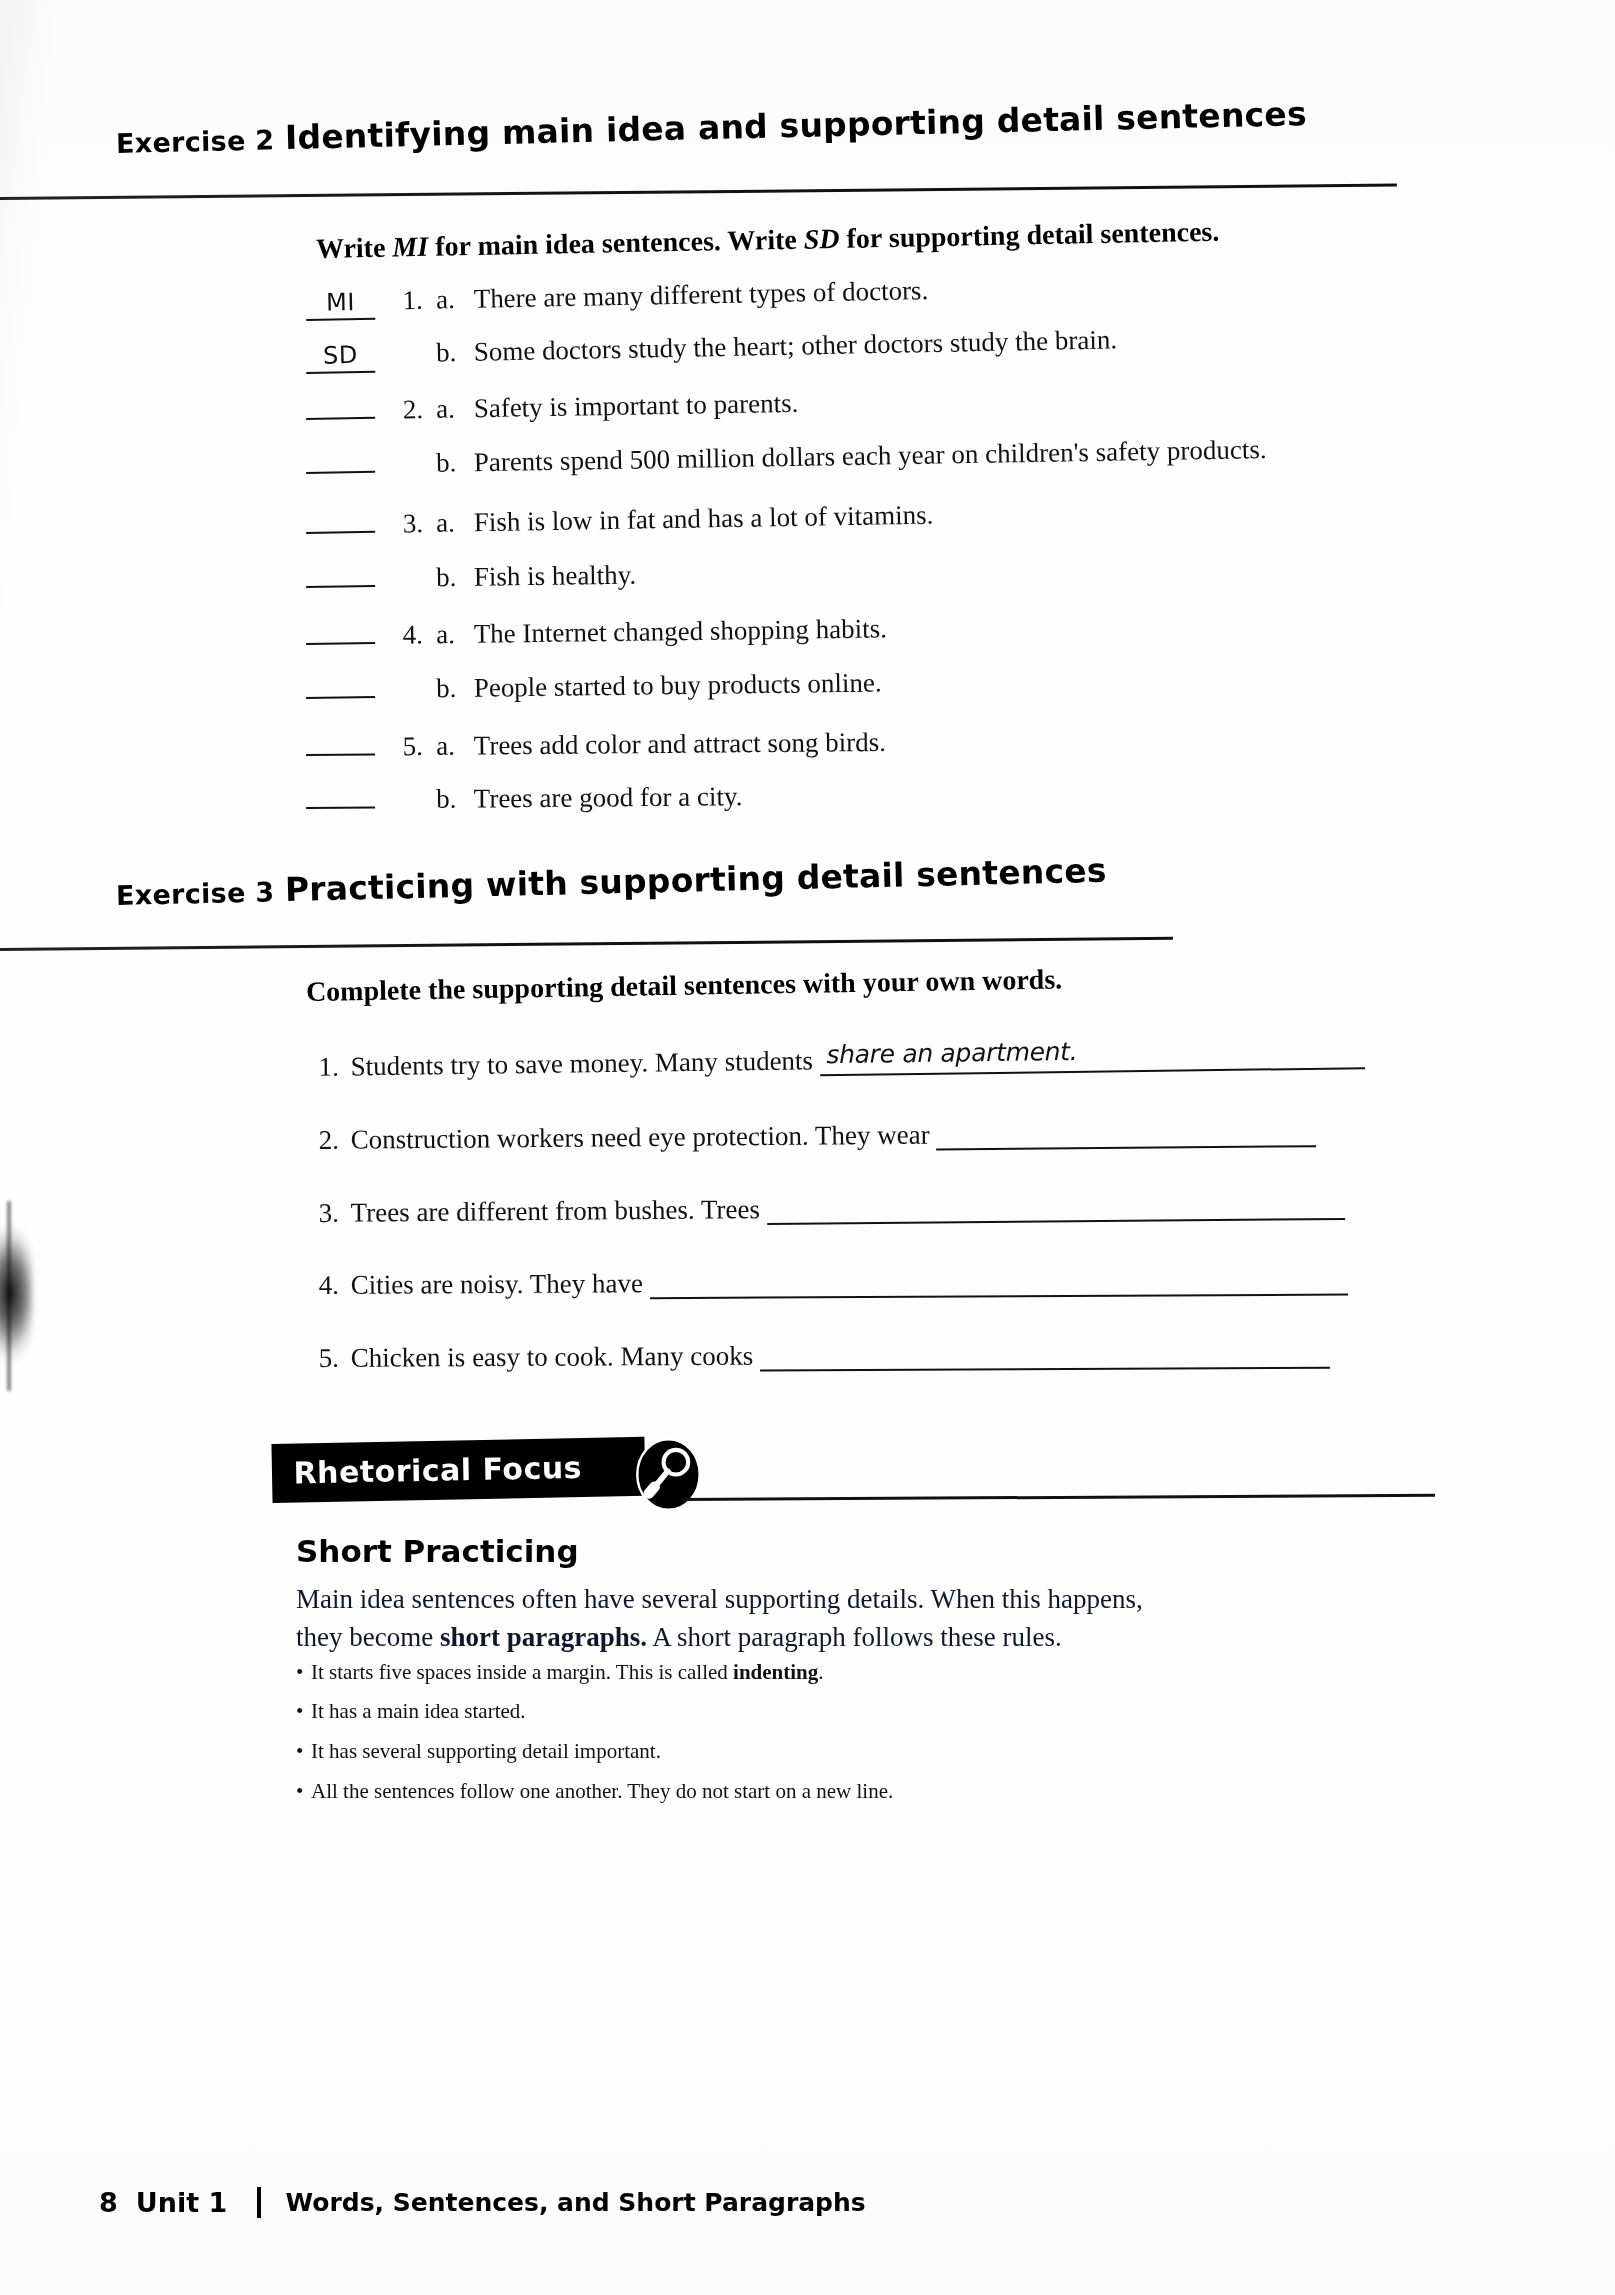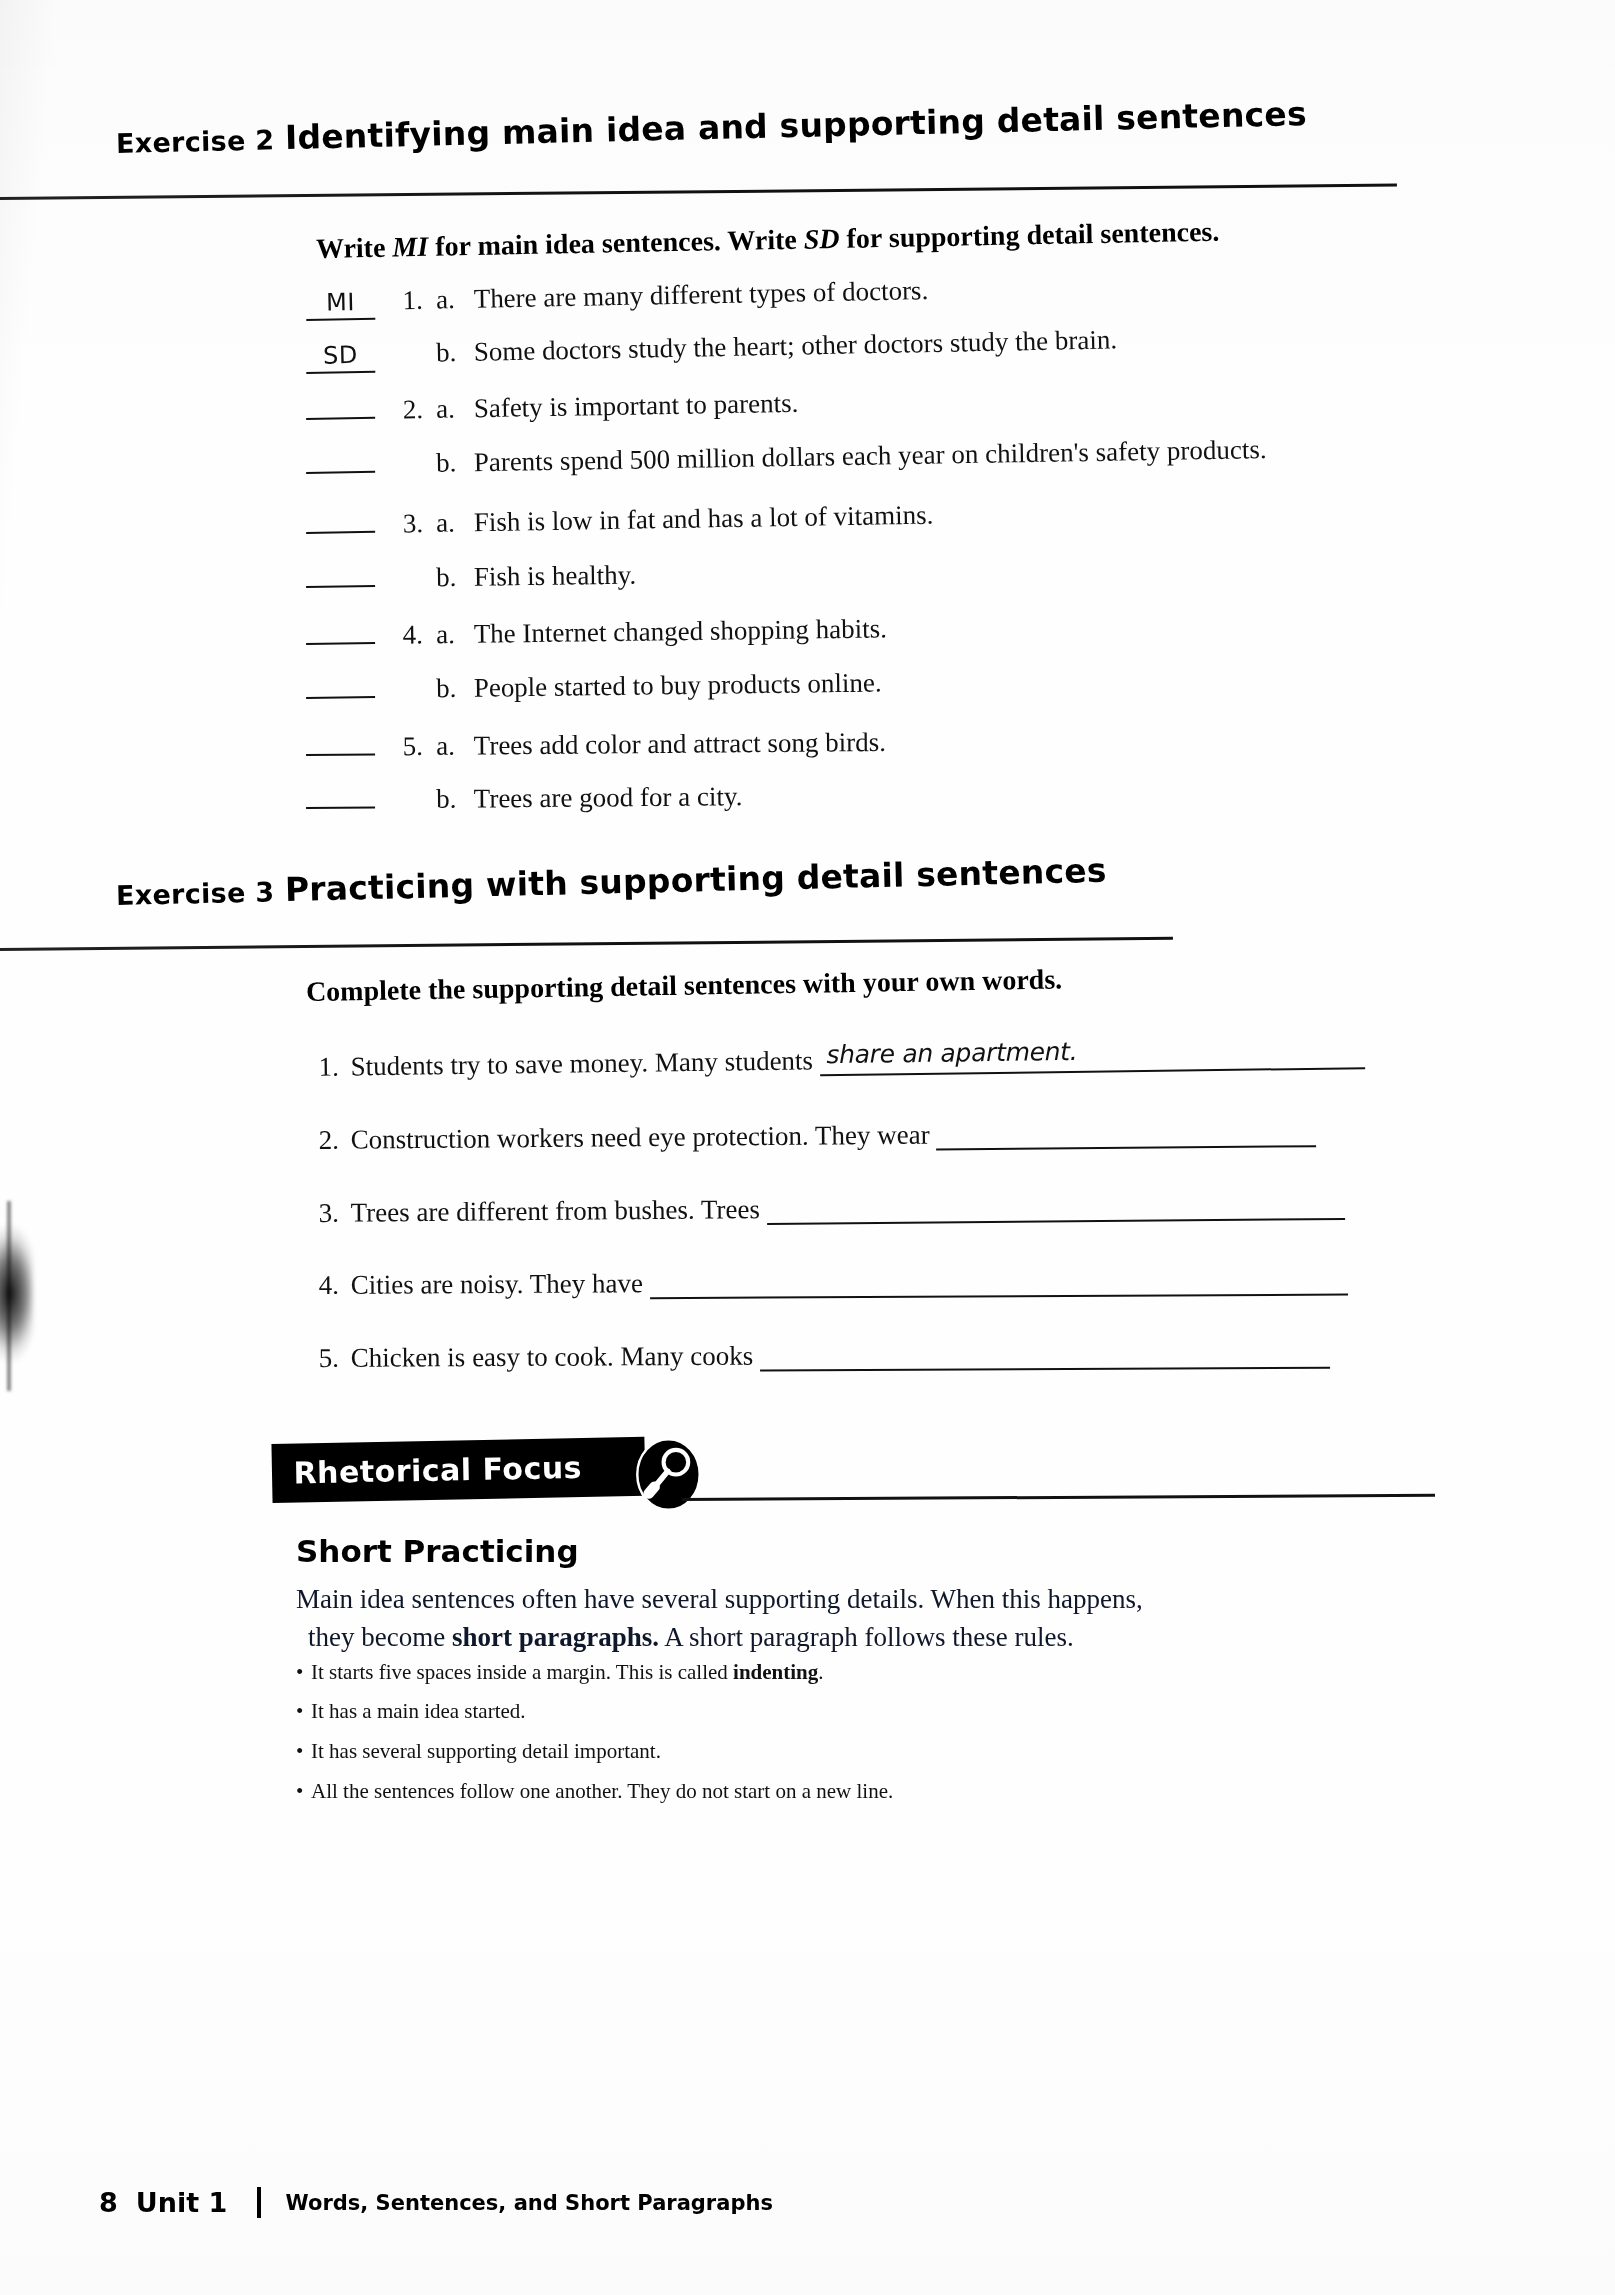--- a/index.html
+++ b/index.html
@@ -257,21 +257,21 @@
   }
   .footer .pg { font-size: 27px; margin-right: 18px; }
   .footer .unit { font-size: 27px; margin-right: 30px; text-align: right; }
   .footer .sep {
     display: inline-block;
     width: 3.3px;
     height: 31px;
     background: #000;
     margin-right: 25px;
   }
-  .footer .ftitle { font-size: 21px; }
+  .footer .ftitle { font-size: 25px; }
 </style>
 </head>
 <body>
 
 <div class="page">
   <div class="scan-cast"></div>
   <div class="binding-blob"></div>
   <div class="binding-line"></div>
 
   <div class="ex-header skew-a" style="left:116px; top:122px;">
@@ -368,21 +368,21 @@
         <line x1="25" y1="59" x2="18" y2="67" stroke="#fff" stroke-width="13" stroke-linecap="round"></line>
       </svg>
     </div>
     <div class="rf-rule"></div>
   </div>
 
   <div class="sp-title" style="left:296px; top:1533px;">Short Practicing</div>
 
   <div class="prose" style="left:296px; top:1582px;">Main idea sentences often have several supporting details. When this happens,</div>
 
-  <div class="prose" style="left:308px; top:1620px;text-align:right;">
+  <div class="prose" style="left:296px; top:1620px;text-align:right;">
     <span>they become </span><b>short paragraphs.</b><span> A short paragraph follows these rules.</span>
   </div>
 
   <div class="bullet-row" style="left:296px; top:1660px;">
     <span class="dot">•</span><span>It starts five spaces inside a margin. This is called </span><b>indenting</b><span>.</span>
   </div>
 
   <div class="bullet-row" style="left:296px; top:1699px;">
     <span class="dot">•</span><span>It has a main idea started.</span>
   </div>

